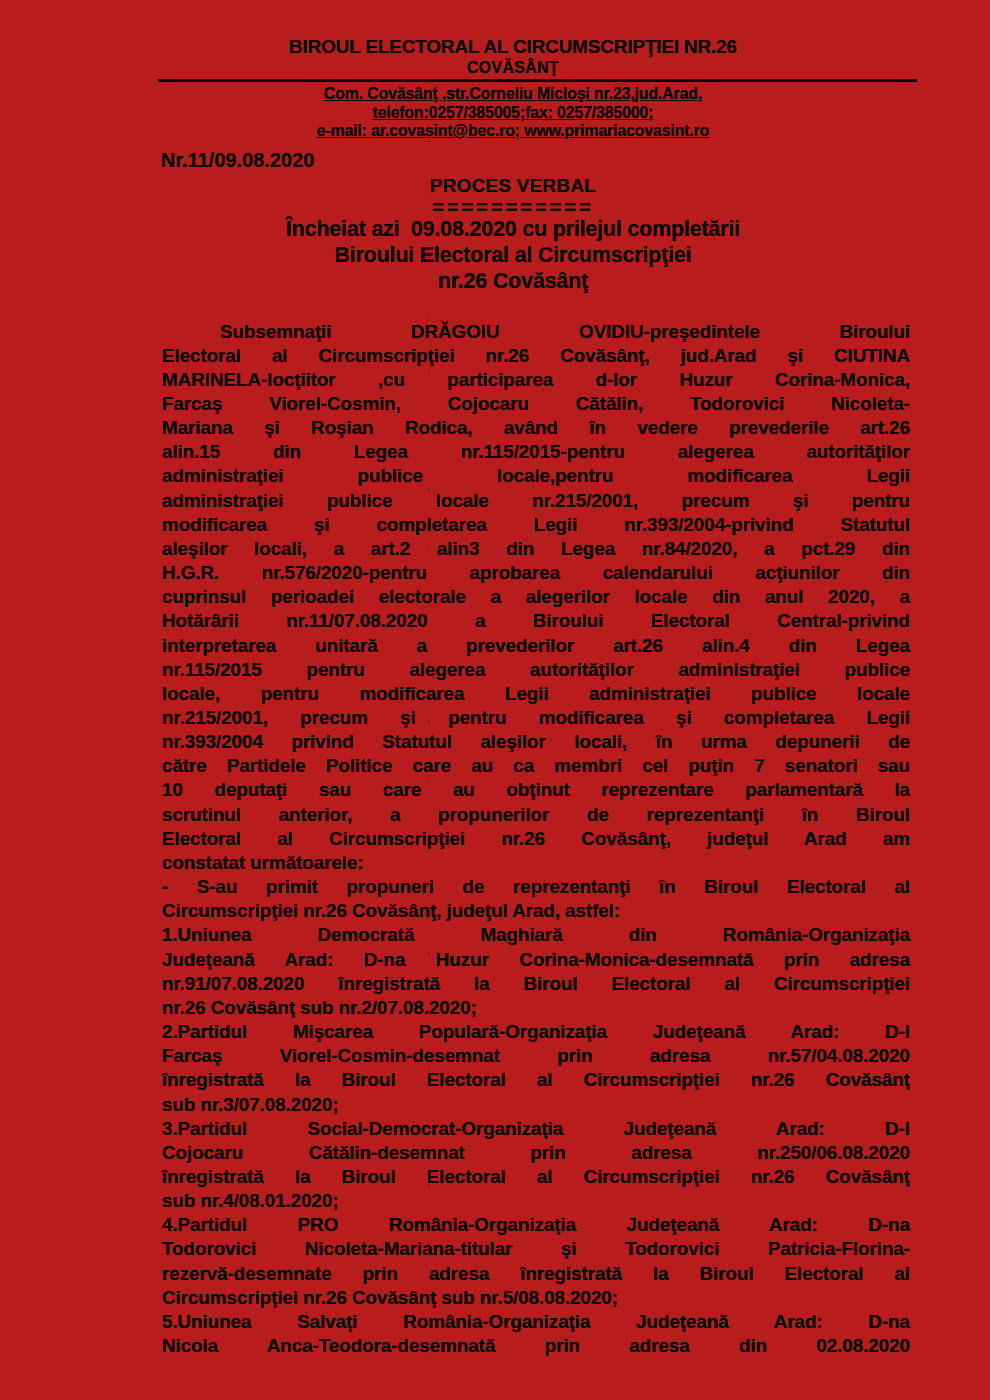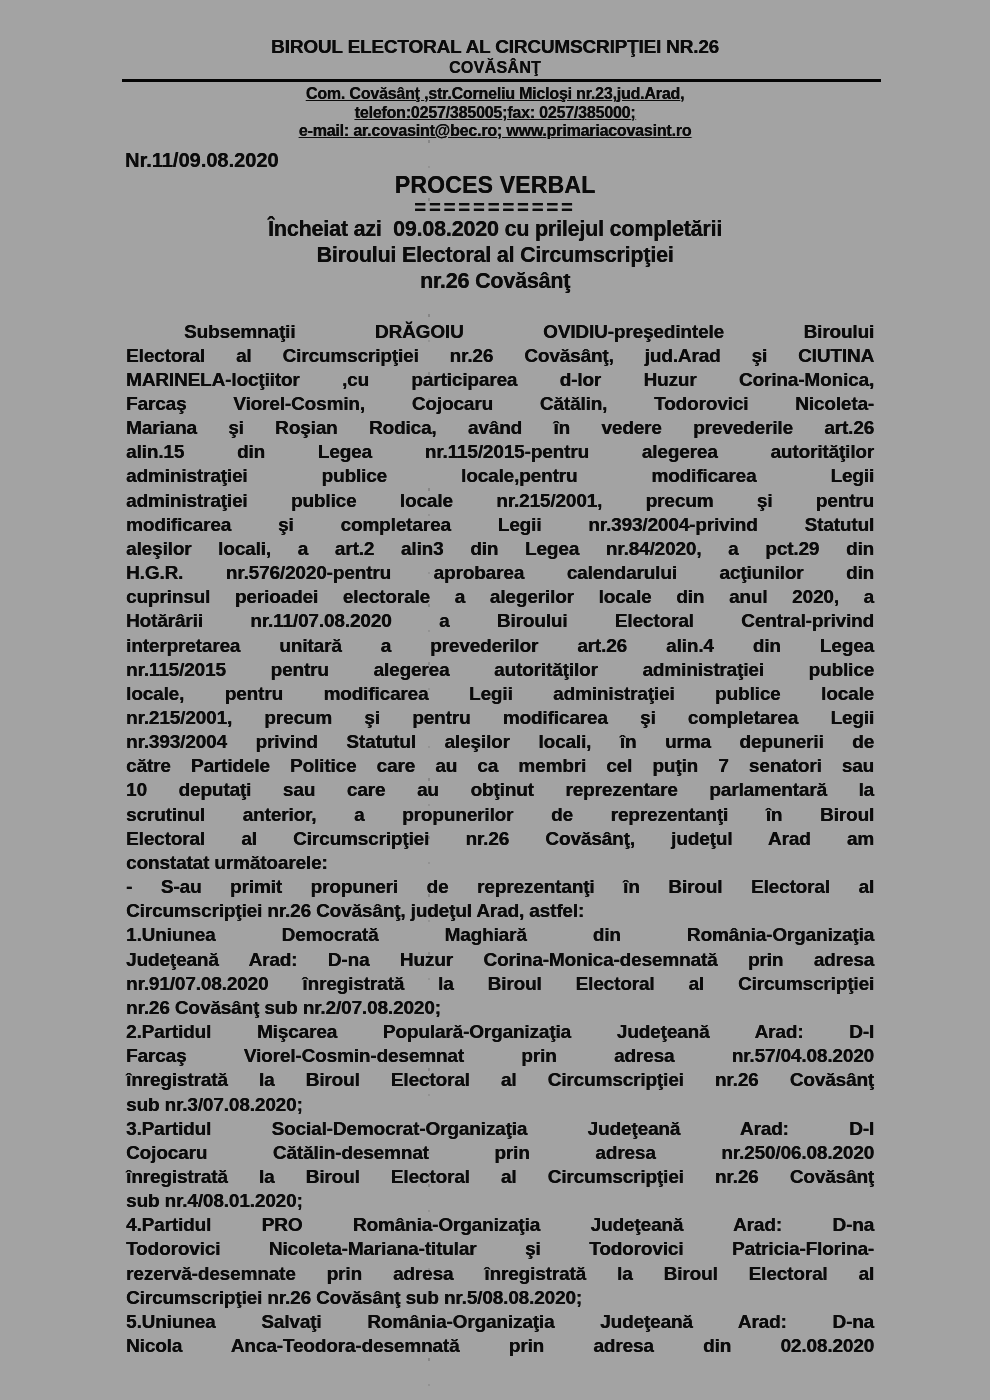--- a/index.html
+++ b/index.html
@@ -8,21 +8,22 @@
     width: 990px; height: 1400px;
     position: relative;
     overflow: hidden;
     font-family: "Liberation Sans", sans-serif;
     font-weight: bold;
     color: #0b0b0b;
     -webkit-font-smoothing: antialiased;
   }
   .page {
     position: absolute; inset: 0;
-    background: #a3a3a3;
+    background: #b91c1c;
+    padding-left: 36px;
   }
   
   .fold-line {
     position: absolute;
     left: 428px; top: 140px; bottom: 0;
     width: 2px;
     background: repeating-linear-gradient(
       to bottom,
       rgba(20,20,20,0.45) 0 3px,
       transparent 3px 26px,
@@ -39,21 +40,21 @@
     height: 3px; background: #050505;
     width: 759px; margin: 2px 0 3px 122px;
   }
   .addr { font-size: 16px; line-height: 18.5px; letter-spacing: -0.2px; text-decoration: underline; }
   .doc-number {
     margin: 6px 0 0 125px;
     font-size: 20px; line-height: 26px;
     text-align: left;
   }
   .title-block { text-align: center; }
-  .doc-title { font-size: 23px; line-height: 25px; letter-spacing: 0.2px; }
+  .doc-title { font-size: 19px; line-height: 25px; letter-spacing: 0.2px; }
   .title-sep { font-size: 20px; line-height: 18px; letter-spacing: 3px; }
   .subtitle { font-size: 21.5px; line-height: 26px; letter-spacing: -0.2px; }
   .body-text {
     width: 748px;
     margin: 26px 0 4px 126px;
     font-size: 19px;
   }
   .body-line {
     text-align: justify;
     text-align-last: justify;

